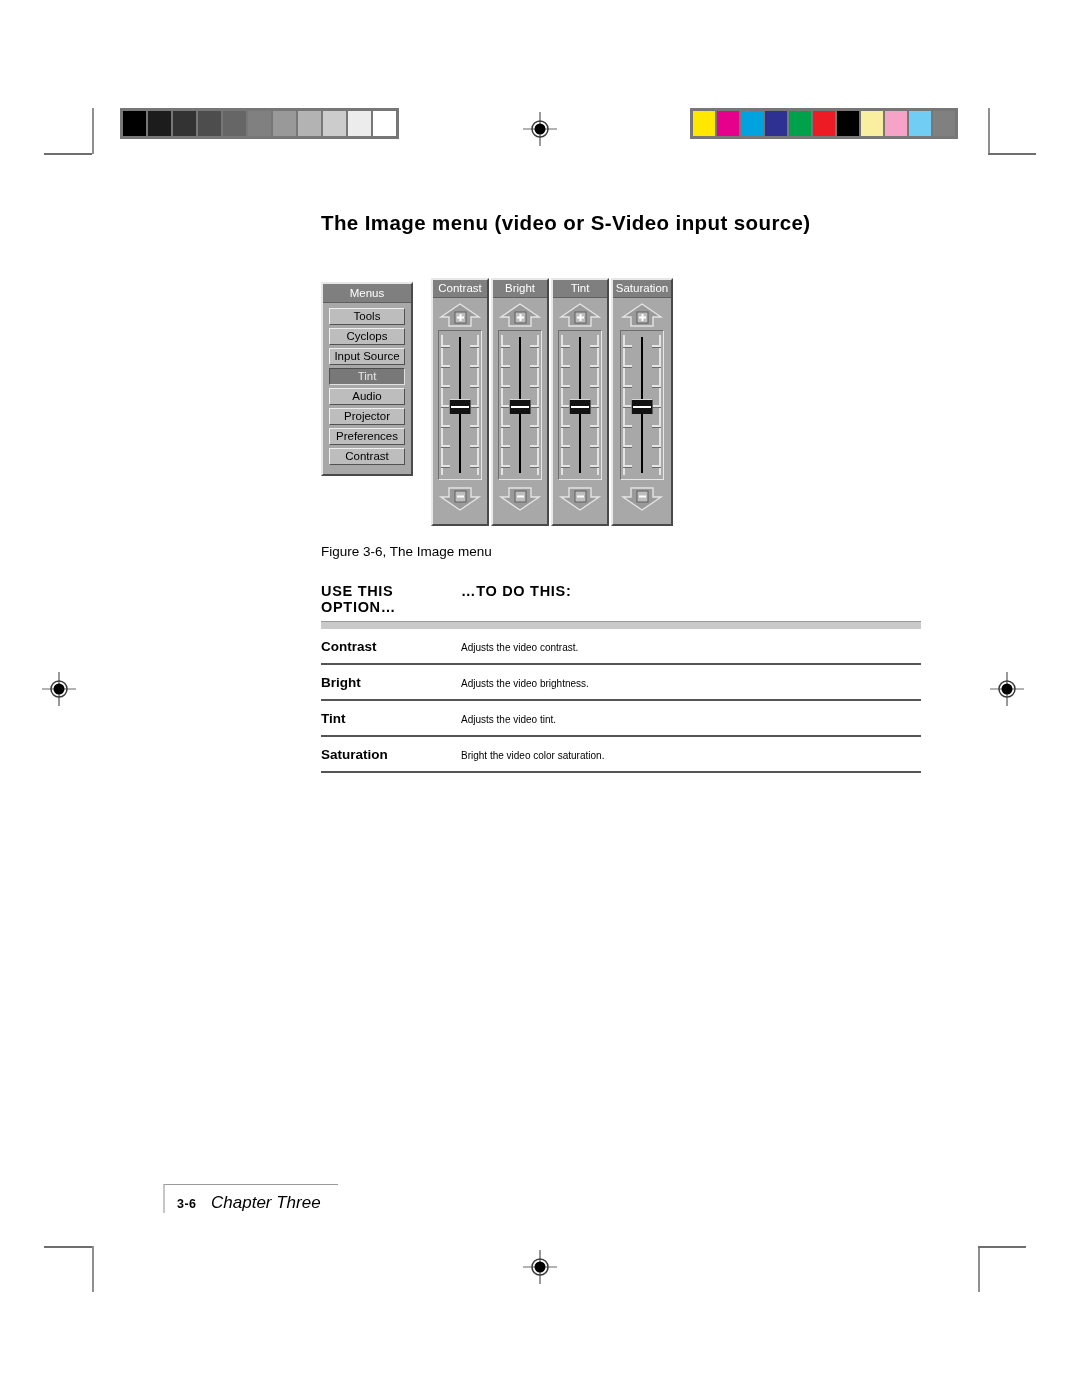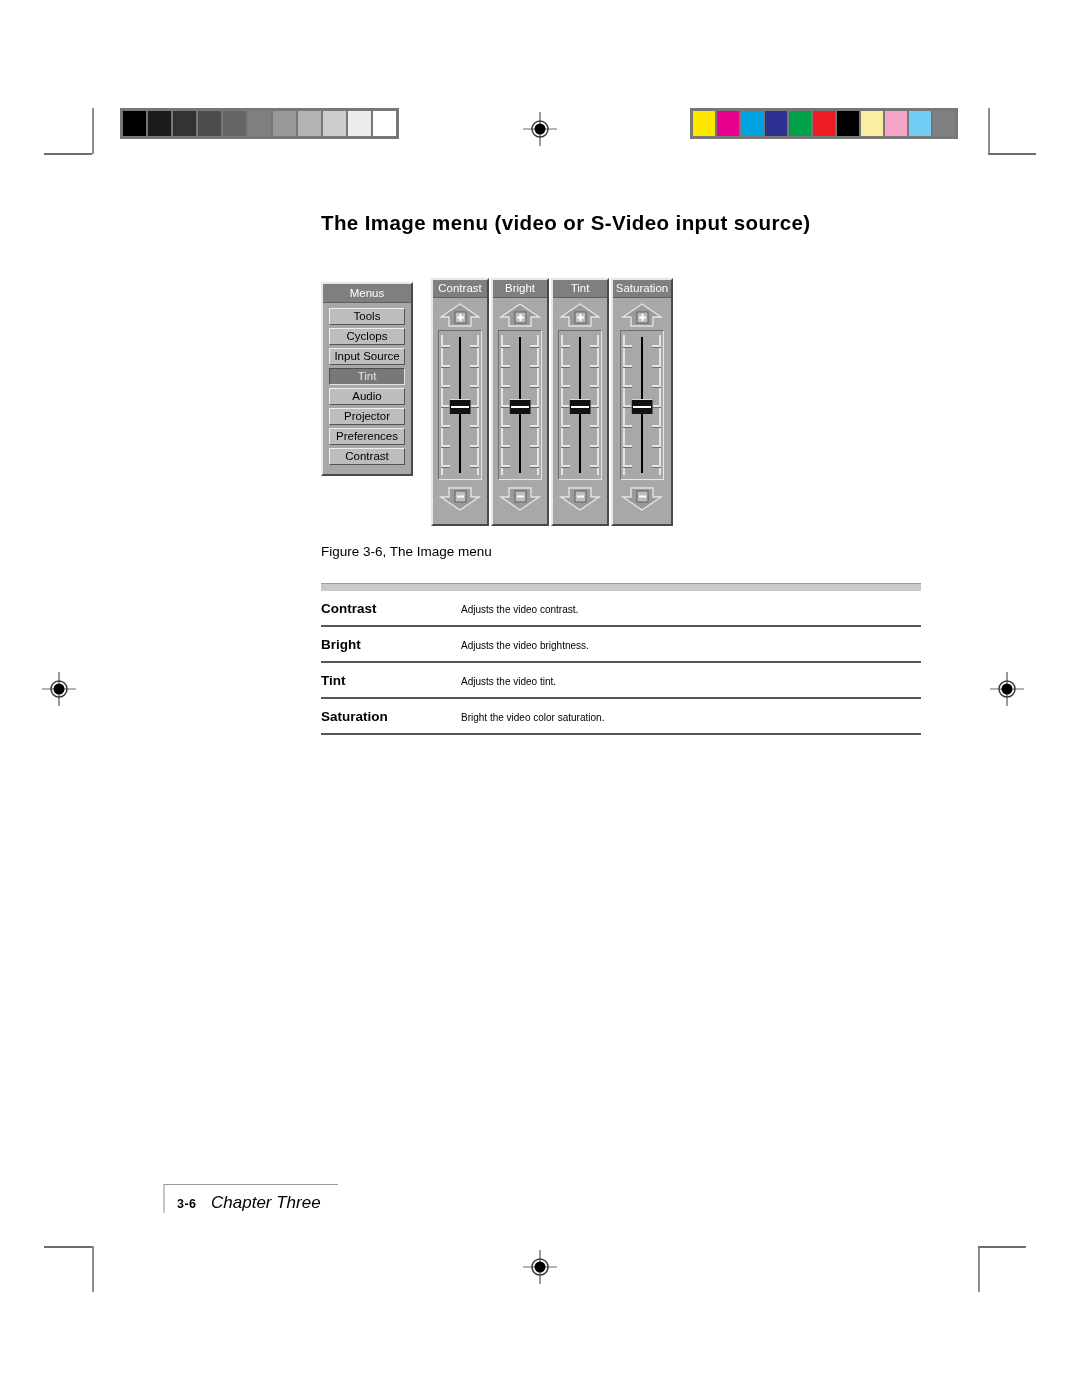--- a/index.html
+++ b/index.html
@@ -498,20 +498,27 @@
             </svg>
           </div>
         </div>
       </div>
 
   </div>
 
   <p class="fig-caption">Figure 3-6, The Image menu</p>
 
   <div>
+    <div class="tbl-head">
+      <div class="col1">
+        <div>USE THIS</div>
+        <div>OPTION…</div>
+      </div>
+      <div class="col2">…TO DO THIS:</div>
+    </div>
     <div class="tbl-head-rule"></div>
     <div id="tbl-body">
         <div class="tbl-row">
           <div class="col1">Contrast</div>
           <div class="col2">Adjusts the video contrast.</div>
         </div>
         <div class="tbl-row">
           <div class="col1">Bright</div>
           <div class="col2">Adjusts the video brightness.</div>
         </div>

